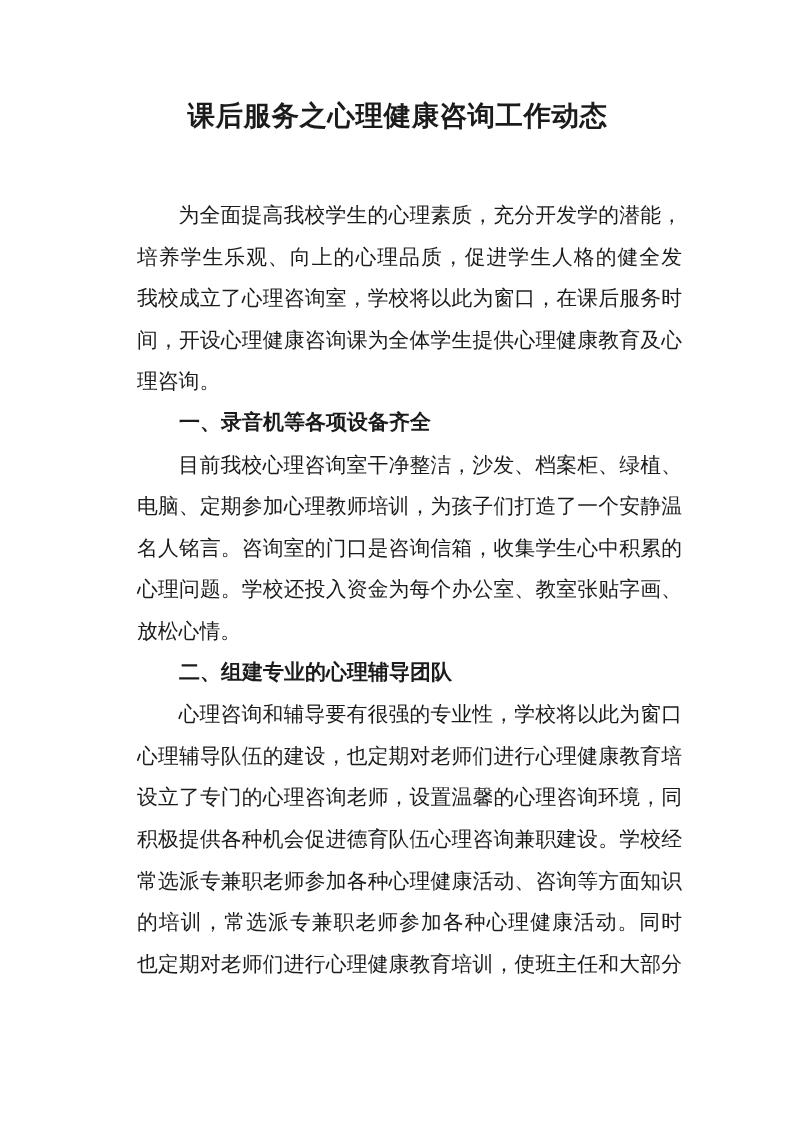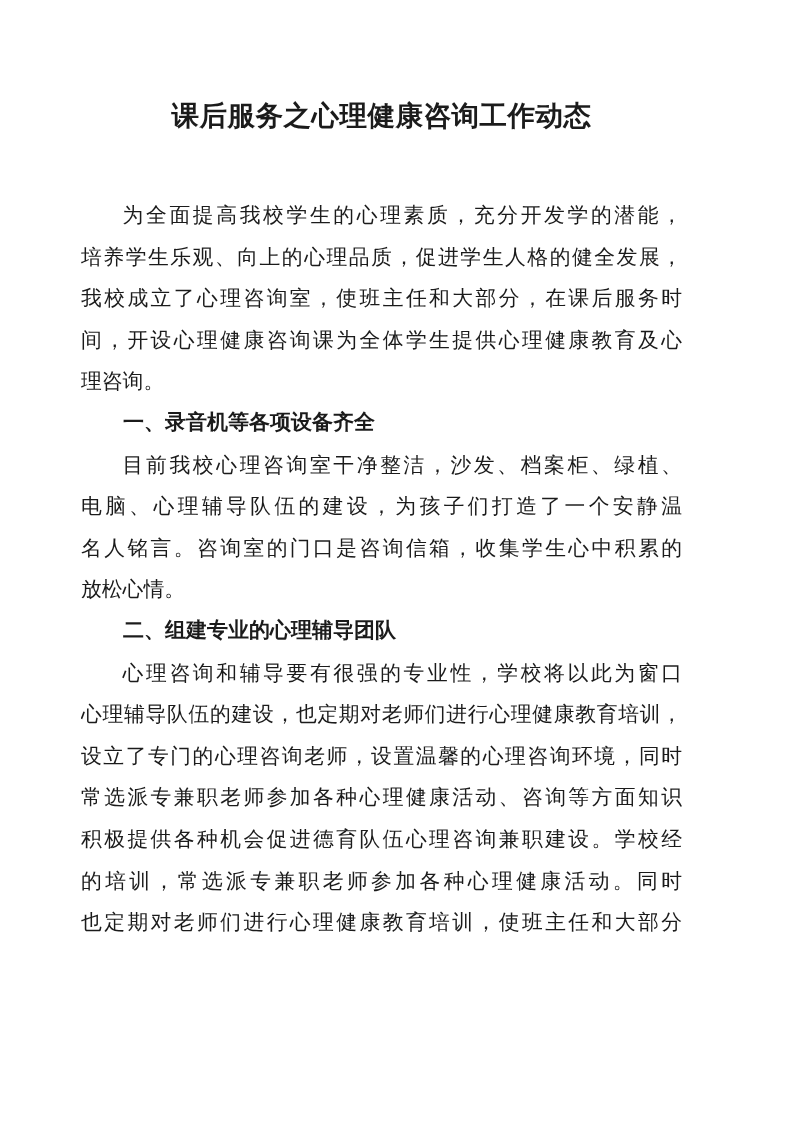--- a/index.html
+++ b/index.html
@@ -11,39 +11,40 @@
     height: 1122px;
     background: #ffffff;
     color: #1b1b1b;
     font-family: "Liberation Serif", "DejaVu Serif", serif;
     overflow: hidden;
   }
   .page {
     box-sizing: border-box;
     width: 793px;
     height: 1122px;
-    padding: 96px 111px 0 81px; 
+    padding: 96px 111px 0 113px; 
     background: #ffffff;
   }
   .doc-title {
     font-size: 27.5px;
     font-weight: bold;
     text-align: center;
     line-height: 40px;
     letter-spacing: 0.5px;
     margin: 0 0 58px 0;
   }
   .doc-body {
     font-size: 20.8px;
   }
   .line {
     line-height: 41.6px;
     height: 41.6px;
     text-align: justify;
     overflow: hidden;
+    margin-left: 24px;
   }
   .line.fill {
     text-align-last: justify;
   }
   .line.first {
     text-indent: 2em;
   }
   .line.heading {
     font-weight: bold;
     text-indent: 2em;
@@ -54,35 +55,36 @@
 </style>
 </head>
 <body style="background: rgb(255, 255, 255); color: rgb(27, 27, 27);">
 
 <div class="page">
   <h1 class="doc-title">课后服务之心理健康咨询工作动态</h1>
   <div class="doc-body">
       <div>
         <div class="line fill first">为全面提高我校学生的心理素质，充分开发学的潜能，</div>
         <div class="line fill">培养学生乐观、向上的心理品质，促进学生人格的健全发展，</div>
-        <div class="line fill">我校成立了心理咨询室，使班主任和大部分，在课后服务时</div>
+        <div class="line fill">我校成立了心理咨询室，学校将以此为窗口，在课后服务时</div>
         <div class="line fill">间，开设心理健康咨询课为全体学生提供心理健康教育及心</div>
         <div class="line">理咨询。</div>
       </div>
       <div class="line heading">一、录音机等各项设备齐全</div>
       <div>
         <div class="line fill first">目前我校心理咨询室干净整洁，沙发、档案柜、绿植、</div>
-        <div class="line fill">电脑、心理辅导队伍的建设，为孩子们打造了一个安静温</div>
+        <div class="line fill">电脑、定期参加心理教师培训，为孩子们打造了一个安静温</div>
         <div class="line fill">名人铭言。咨询室的门口是咨询信箱，收集学生心中积累的</div>
+        <div class="line fill">心理问题。学校还投入资金为每个办公室、教室张贴字画、</div>
         <div class="line">放松心情。</div>
       </div>
       <div class="line heading">二、组建专业的心理辅导团队</div>
       <div>
         <div class="line fill first">心理咨询和辅导要有很强的专业性，学校将以此为窗口</div>
         <div class="line fill">心理辅导队伍的建设，也定期对老师们进行心理健康教育培训，</div>
         <div class="line fill">设立了专门的心理咨询老师，设置温馨的心理咨询环境，同时</div>
+        <div class="line fill">积极提供各种机会促进德育队伍心理咨询兼职建设。学校经</div>
         <div class="line fill">常选派专兼职老师参加各种心理健康活动、咨询等方面知识</div>
-        <div class="line fill">积极提供各种机会促进德育队伍心理咨询兼职建设。学校经</div>
         <div class="line fill">的培训，常选派专兼职老师参加各种心理健康活动。同时</div>
         <div class="line fill">也定期对老师们进行心理健康教育培训，使班主任和大部分</div>
       </div>
     </div>
 </div>
 
 </body></html>

